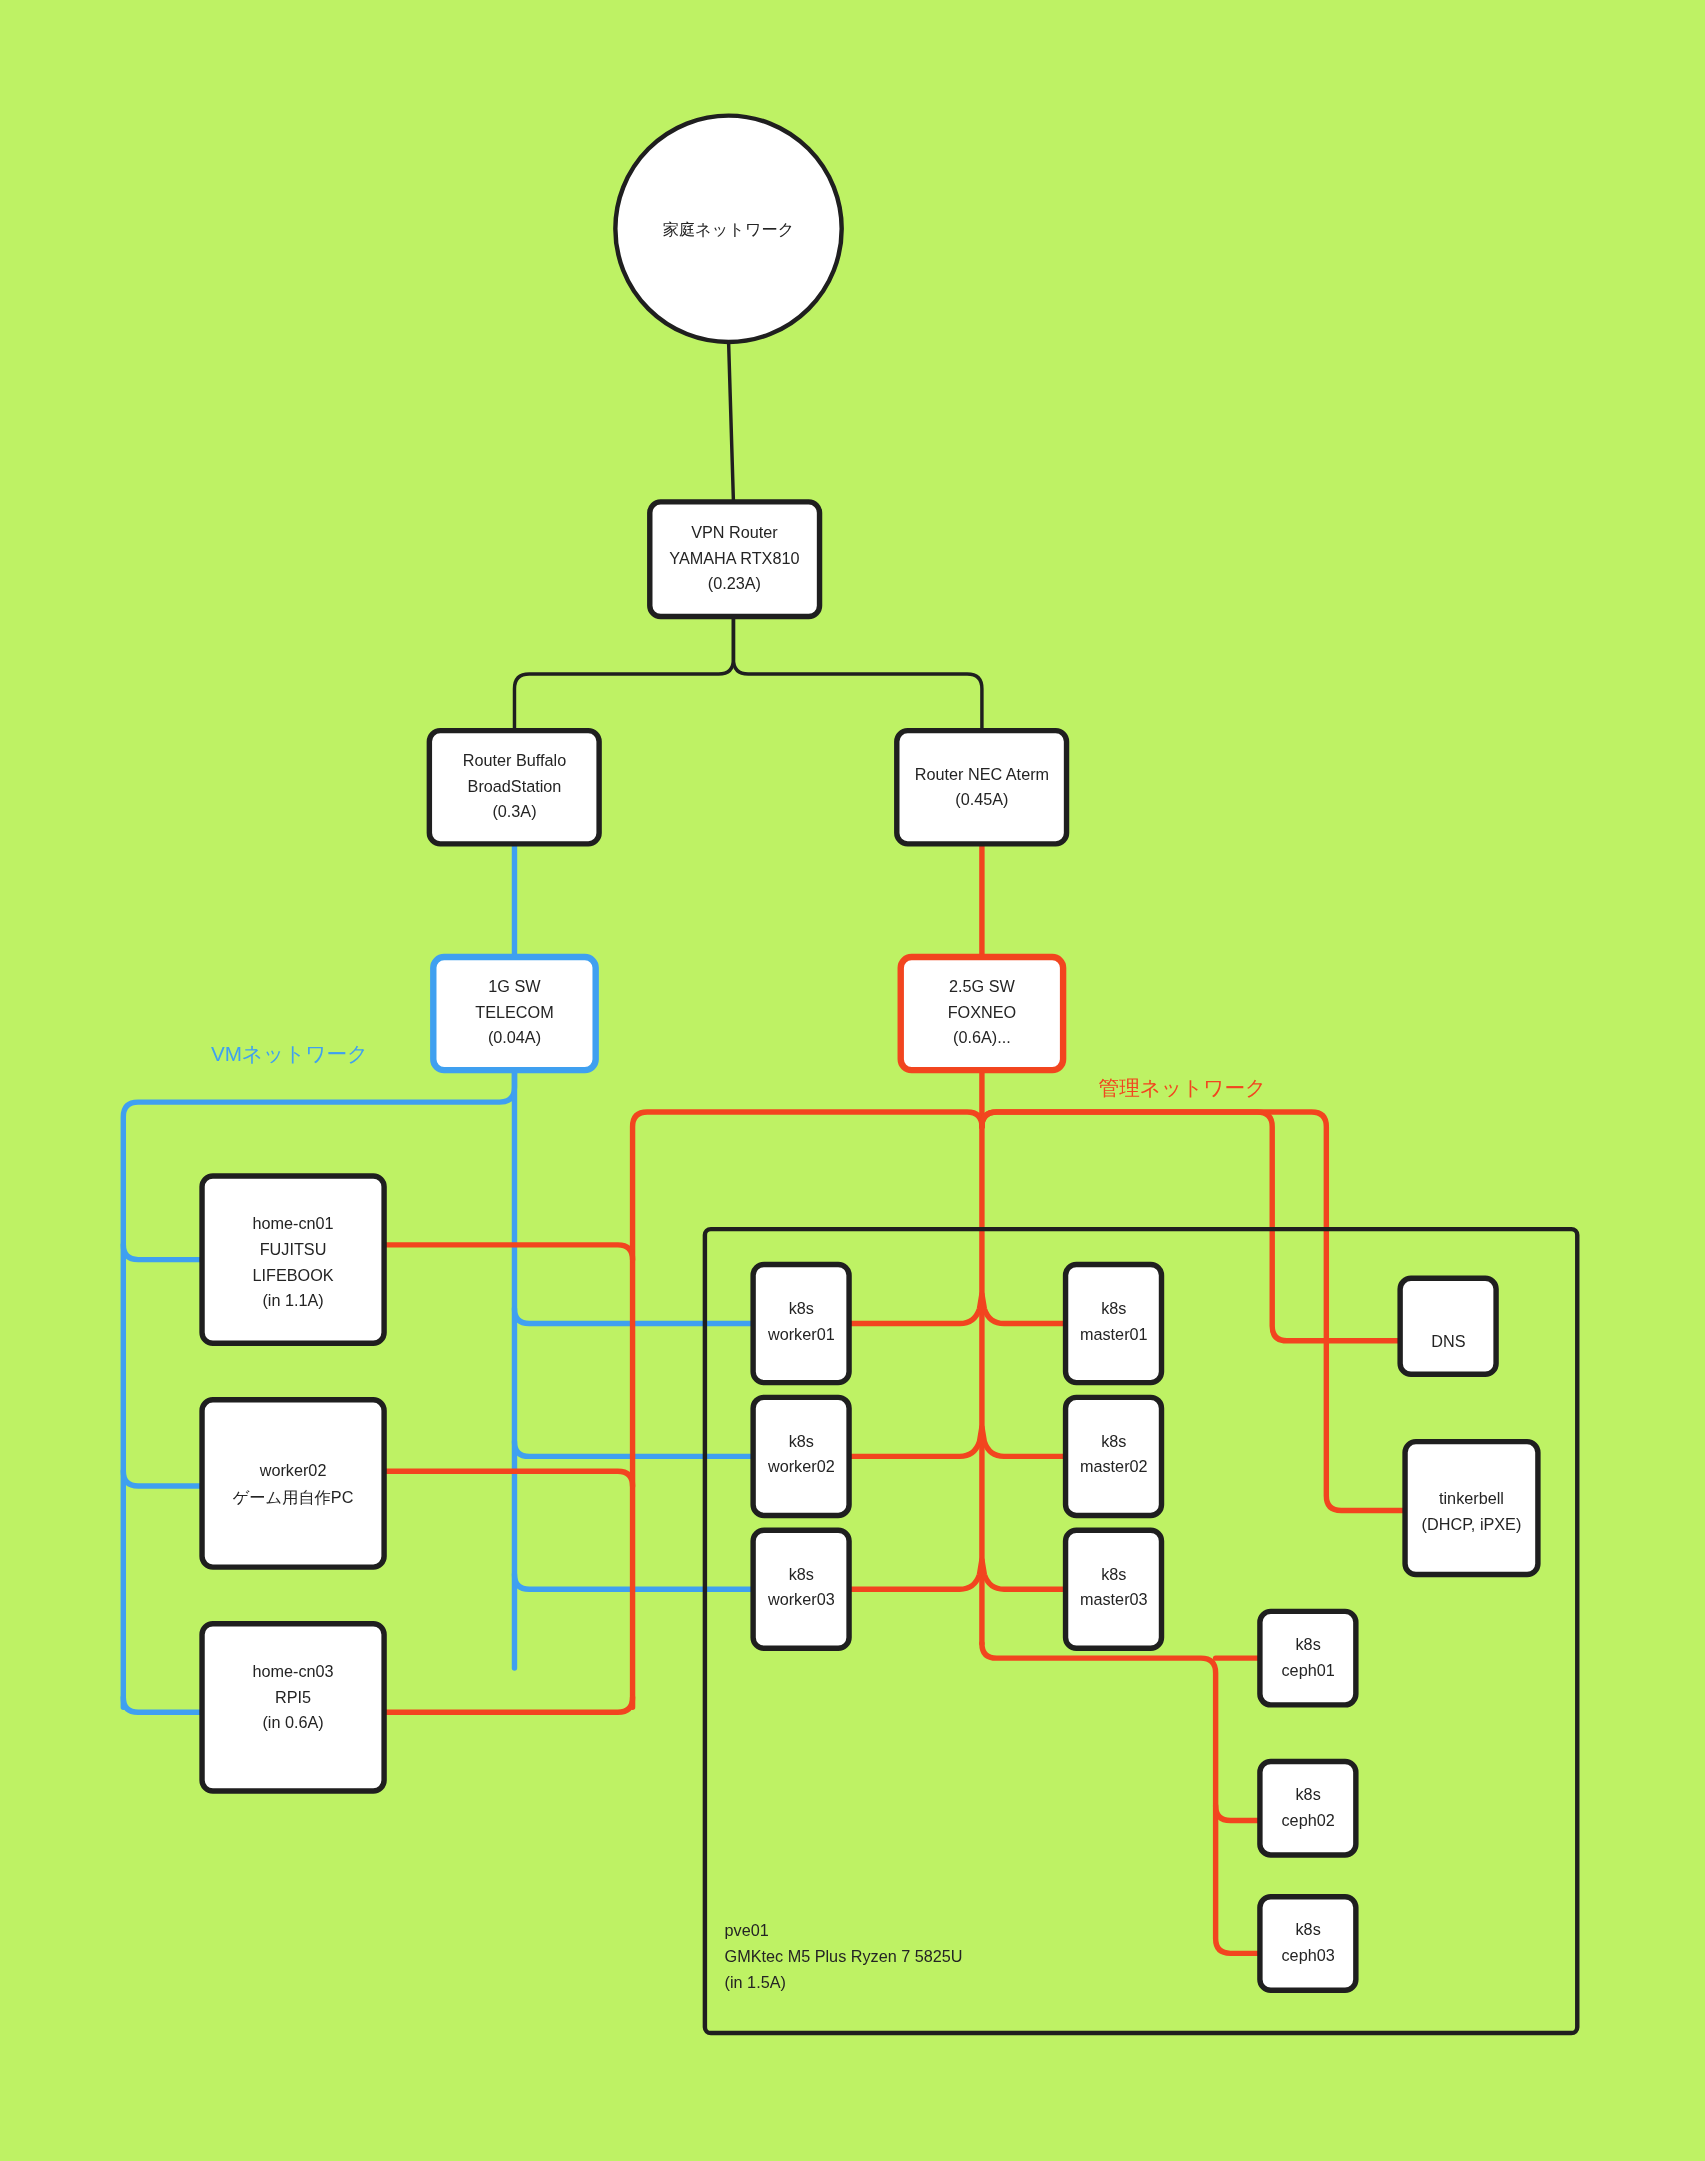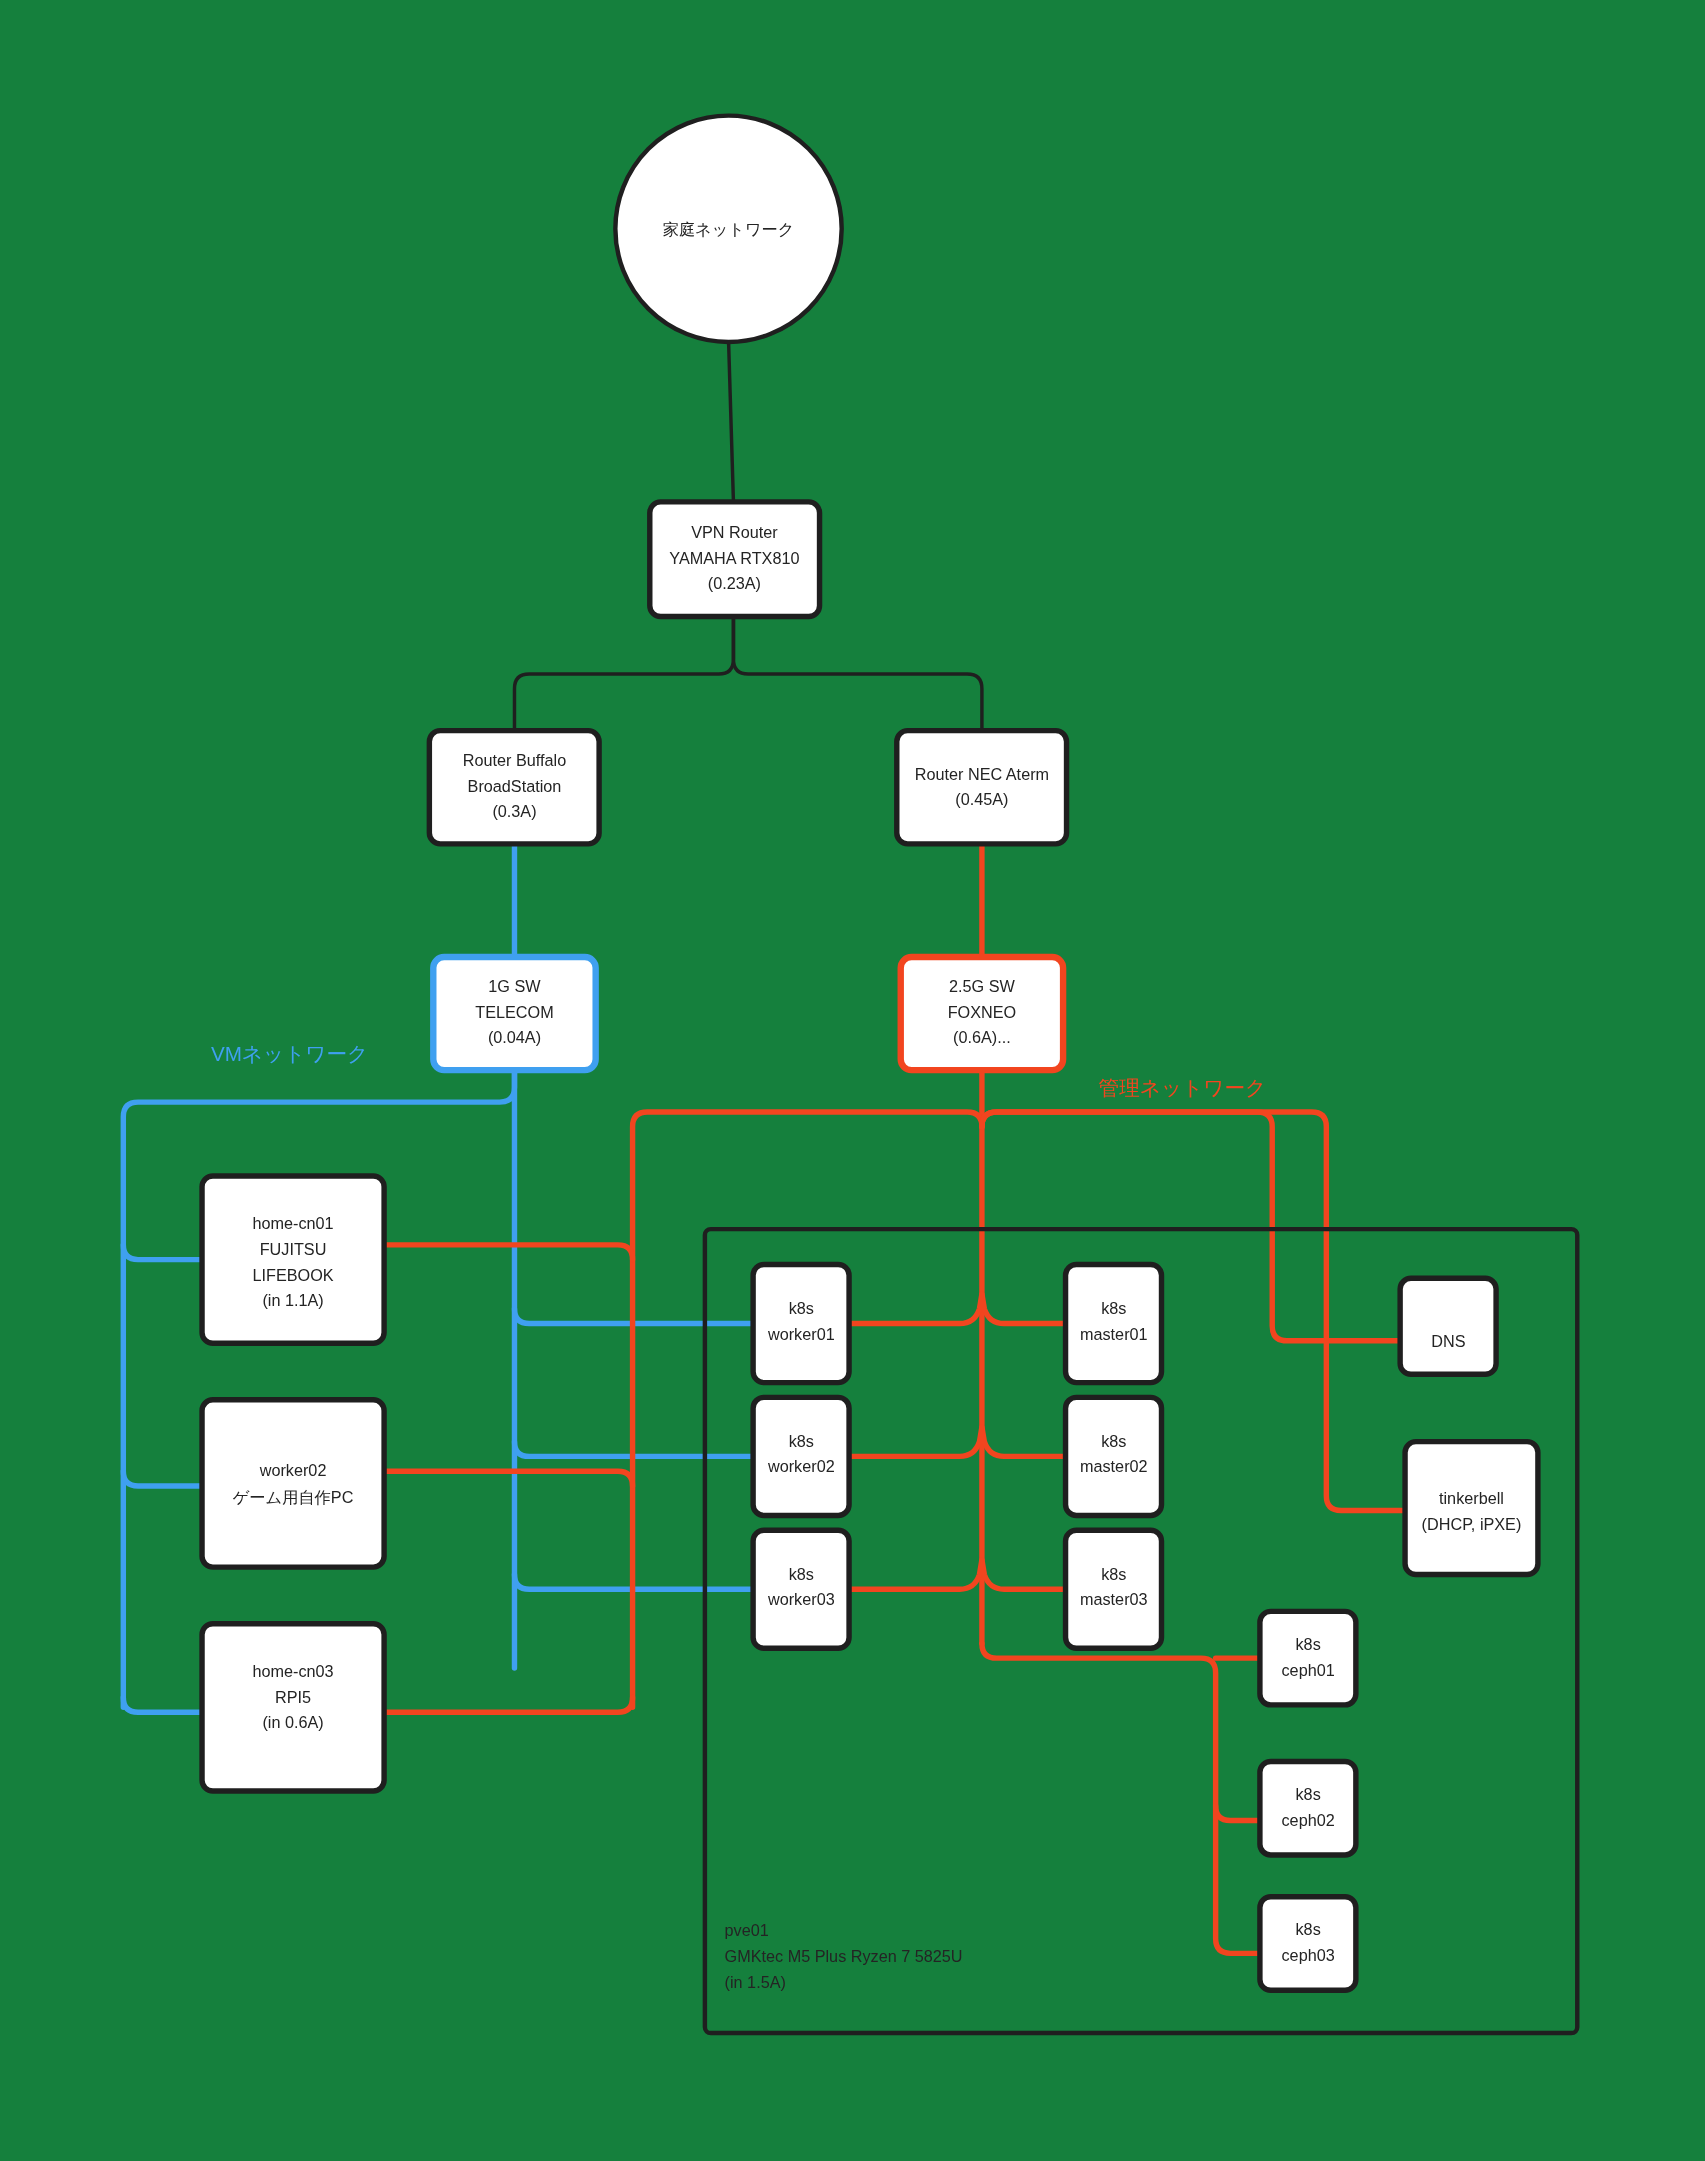--- a/index.html
+++ b/index.html
@@ -1,17 +1,17 @@
 <!DOCTYPE html>
 <html style="font-size:7.9px"><head>
 <meta charset="utf-8">
 <style>
   html,body{margin:0;padding:0;background:#fff;}
   body{font-family:"Liberation Sans","DejaVu Sans",sans-serif;}
-  #stage{position:relative;width:1706px;height:2161px;background:#15803d;overflow:hidden;}
+  #stage{position:relative;width:1706px;height:2161px;background:#bef264;overflow:hidden;}
   svg{position:absolute;left:0;top:0;width:1706px;height:2161px;}
   .edge{fill:none;stroke-linecap:round;stroke-linejoin:round;}
   .edge-black{stroke:#1f1f1f;stroke-width:7;}
   .edge-blue{stroke:#3fa0f0;stroke-width:11;}
   .edge-red{stroke:#f2451f;stroke-width:11;}
   .nodebox{fill:#ffffff;stroke:#1f1f1f;stroke-width:11;}
   .nodebox-blue{fill:#ffffff;stroke:#3fa0f0;stroke-width:13;}
   .nodebox-red{fill:#ffffff;stroke:#f2451f;stroke-width:13;}
   .groupbox{fill:none;stroke:#1f1f1f;stroke-width:9;}
   .circlebox{fill:#ffffff;stroke:#1f1f1f;stroke-width:9;}

